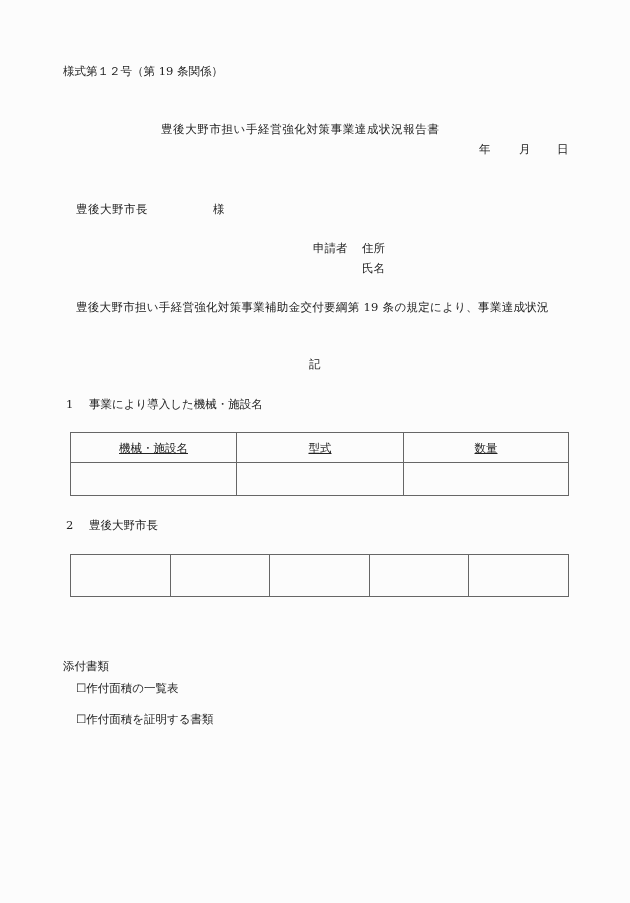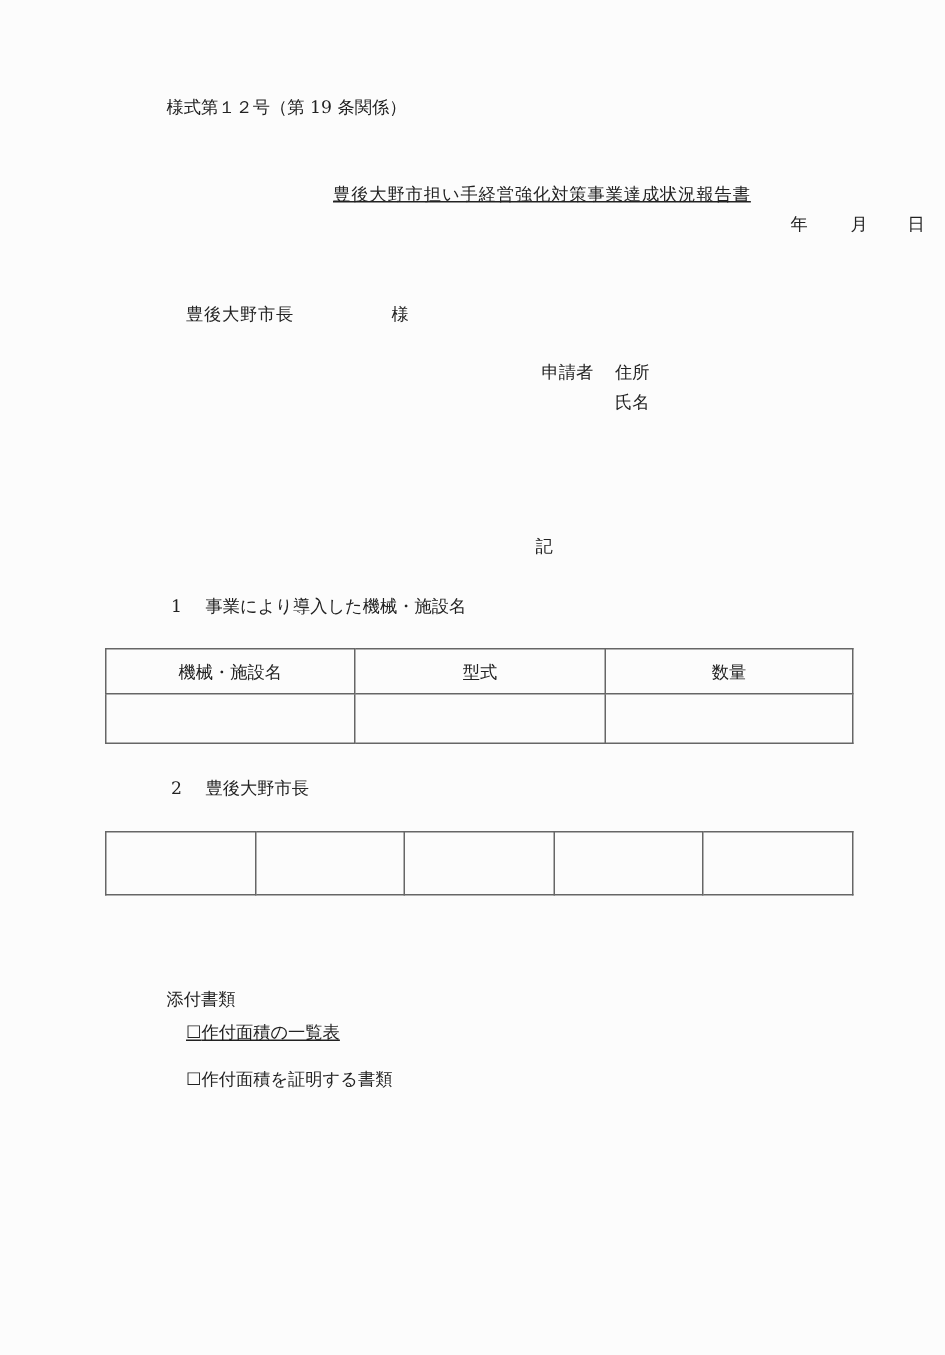--- a/index.html
+++ b/index.html
@@ -1,48 +1,48 @@
 <!DOCTYPE html>
 <html><head>
   <meta charset="utf-8">
   <style>
     html, body { margin: 0; padding: 0; }
     body {
       width: 630px; height: 903px; background: #fcfcfc; position: relative;
       font-family: "DejaVu Serif", "Liberation Serif", serif;
       color: #222; font-size: 11.5px; overflow: hidden;
     }
-    .abs { position: absolute; white-space: nowrap; margin-left: 48px; }
+    .abs { position: absolute; white-space: nowrap; }
     .form-no { left: 63px; top: 64px; }
-    .title { left: 174px; top: 122px; letter-spacing: 0.6px; text-decoration: underline; }
+    .title { left: 161px; top: 122px; letter-spacing: 0.6px; }
     .date { top: 142px; }
     .date-y { left: 479px; }
     .date-m { left: 519px; }
     .date-d { left: 557px; }
     .addressee { left: 76px; top: 202px; letter-spacing: 0.5px; }
     .sama { left: 213px; top: 202px; }
     .applicant-label { left: 313px; top: 241px; }
     .address-label { left: 362px; top: 241px; }
     .name-label { left: 362px; top: 261px; text-align: center; }
     .body-text { left: 63px; top: 297px; line-height: 21px; letter-spacing: 0.3px; }
     .ki { left: 309px; top: 357px; }
     .sec1 { left: 66px; top: 397px; }
     .sec2 { left: 66px; top: 518px; }
     .sec-num { display: inline-block; width: 23px; }
     table { position: absolute; border-collapse: collapse; }
     td { border: 1px solid #666; text-align: center; vertical-align: middle; padding: 0; line-height: 20px; }
     .t1 { left: 70px; top: 432px; width: 499px; }
-    .t1 .hdr td { height: 29px; }
+    .t1 .hdr td { height: 29px; text-decoration: underline; }
     .t1 .row td { height: 32px; }
     .t2 { left: 70px; top: 554px; width: 499px; }
     .t2 .hdr td { height: 40px; }
     .t2 .row td { height: 41px; }
     .attach-title { left: 63px; top: 659px; }
     .attach-item { left: 76px; }
-    .attach-1 { top: 681px; text-decoration: underline; }
+    .attach-1 { top: 681px; }
     .attach-2 { top: 712px; }
   </style>
 </head>
 <body>
 
 <div class="abs form-no">様式第１２号（第 19 条関係）</div>
 
 <div class="abs title">豊後大野市担い手経営強化対策事業達成状況報告書</div>
 
 <div class="abs date date-y">年</div>
@@ -50,20 +50,21 @@
 <div class="abs date date-d">日</div>
 
 <div class="abs addressee">豊後大野市長</div>
 <div class="abs sama">様</div>
 
 <div class="abs applicant-label">申請者</div>
 <div class="abs address-label">住所</div>
 <div class="abs name-label">氏名</div>
 
 <div class="abs body-text">
+  <div style="padding-left:13px">豊後大野市担い手経営強化対策事業補助金交付要綱第 19 条の規定により、事業達成状況</div>
 </div>
 
 <div class="abs ki">記</div>
 
 <div class="abs sec1">
   <span class="sec-num">1</span><span>事業により導入した機械・施設名</span>
 </div>
 
 <table class="t1">
   <tbody>

